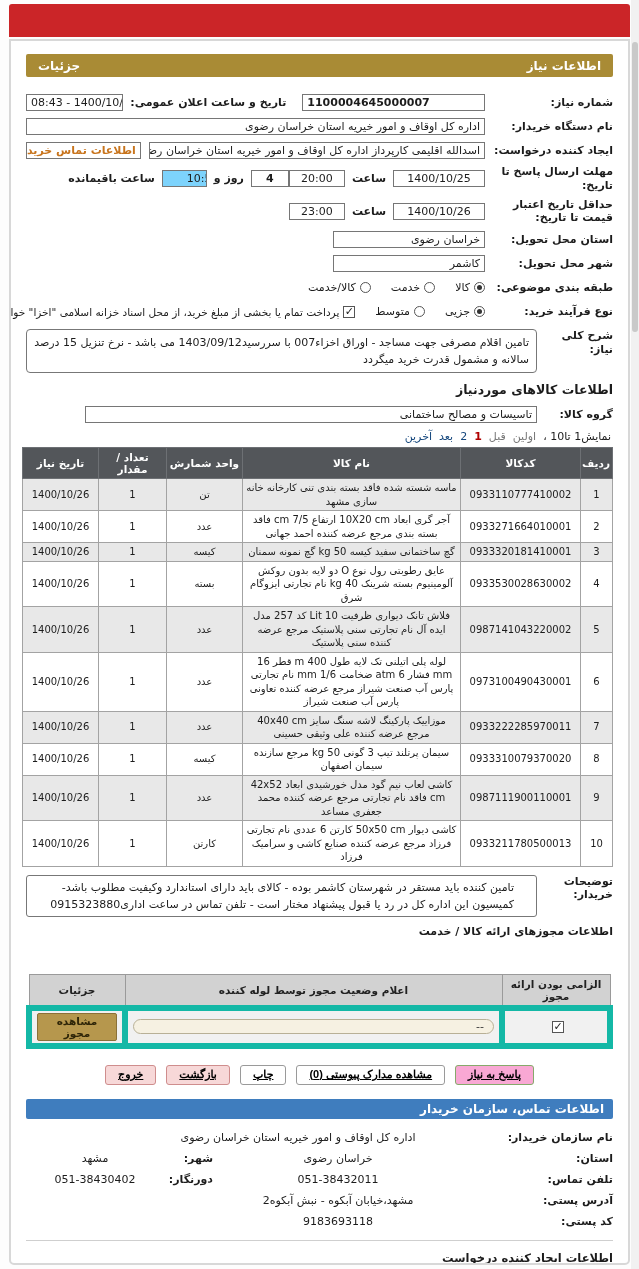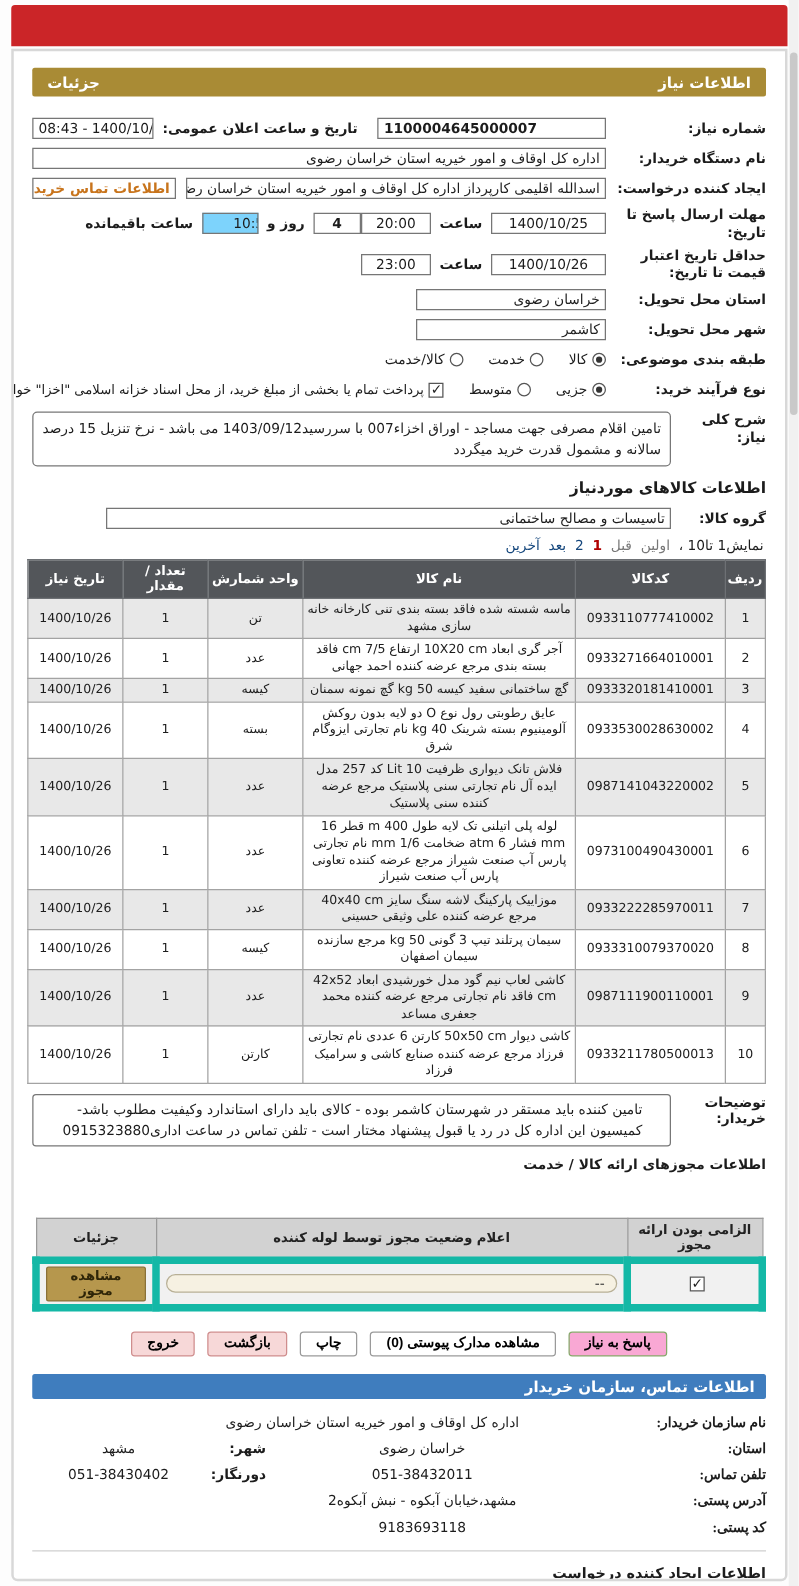--- a/index.html
+++ b/index.html
@@ -104,32 +104,32 @@
     height: 15px; line-height: 13px; padding: 0 9px; text-align: right; color: #333;
   }
   .gold-btn {
     display: inline-block; background: #b6974d; border: 1px solid #8a7138; border-radius: 2px;
     color: #2e2508; font-weight: bold; font-size: 10.5px; padding: 1px 10px; cursor: pointer;
   }
 
   .actions { display: flex; justify-content: center; align-items: center; gap: 10px; margin: 16px 0 14px 0; }
   .btn {
     height: 20px; line-height: 17px; padding: 0 12px; border: 1px solid #9a9a9a;
-    border-radius: 3px; font-size: 11px; font-weight: bold; background: #fff; cursor: pointer; white-space: nowrap;
+    border-radius: 3px; font-size: 11px; font-weight: bold; background: #fff; cursor: pointer; white-space: nowrap; text-decoration: underline;
   }
   .btn-green { background: #f9a8d4; border-color: #86a96b; }
   .btn-pink  { background: #f7d8d8; border-color: #cf8d8d; }
 
   .blue-bar {
     background: #3f7dbe; color: #fff; font-weight: bold; font-size: 12px;
     height: 20px; line-height: 20px; padding: 0 9px; border-radius: 2px; margin: 4px 0 12px 0;
   }
 
   .crow { display: flex; align-items: flex-start; margin-bottom: 8px; }
-  .clabel { width: 150px; flex-shrink: 0; font-weight: bold; font-family: Liberation Serif, serif; }
+  .clabel { width: 150px; flex-shrink: 0; font-weight: bold; }
   .clabel2 { width: 58px; flex-shrink: 0; font-weight: bold; }
   .cvalue { width: 250px; text-align: center; }
   .cvalue2 { width: 120px; text-align: center; }
   .divider { border-top: 1px solid #cfcfcf; margin: 12px 0 10px 0; }
   .sub-title { font-weight: bold; font-size: 11.5px; margin-bottom: 10px; }
 </style>
 </head>
 <body>
 
 <div class="scrollbar">

